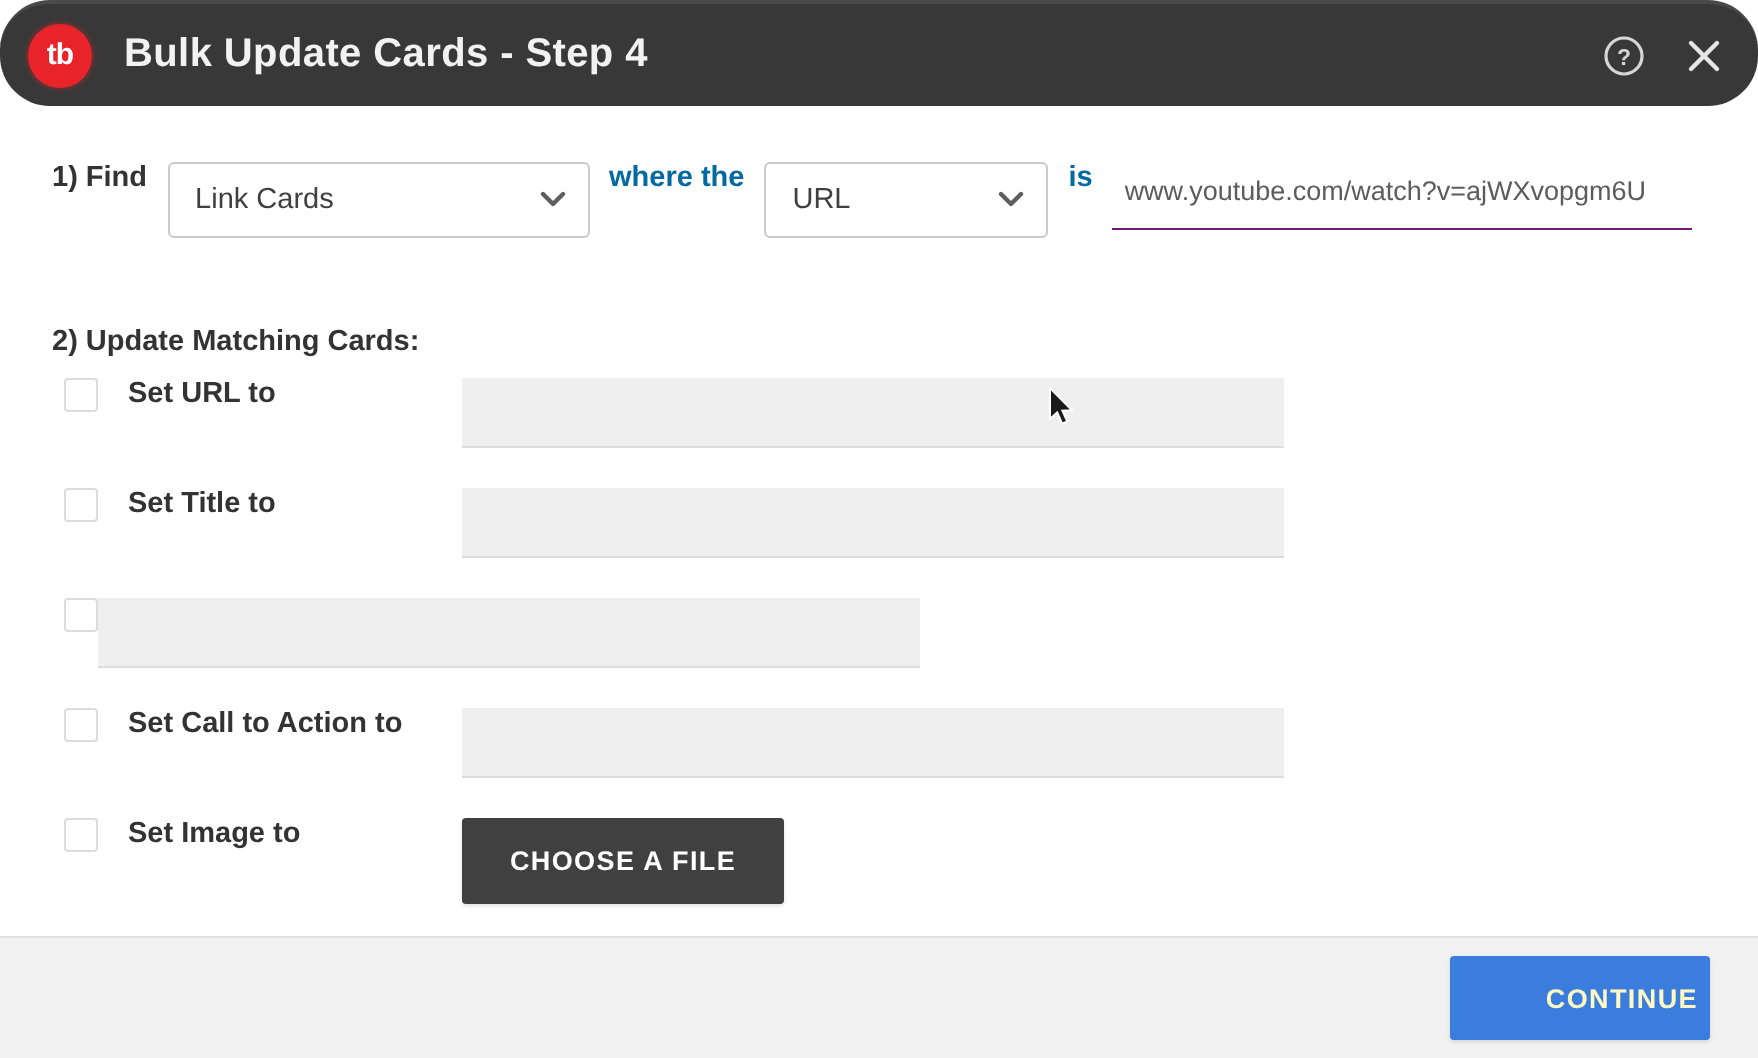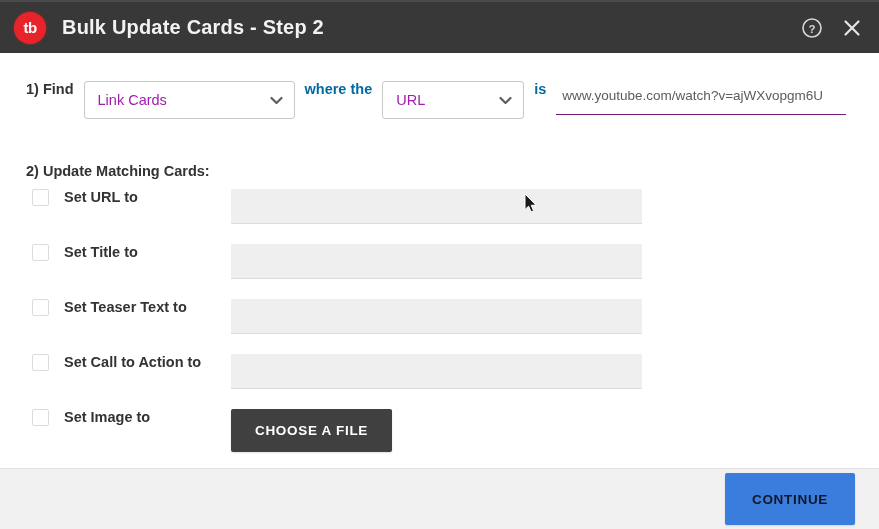--- a/index.html
+++ b/index.html
@@ -28,20 +28,21 @@
   
   .titlebar {
     position: relative;
     height: 53px;
     background: #383838;
     border-top: 2px solid #4a4a4a;
     display: flex;
     align-items: center;
     padding: 0 14px 0 14px;
     flex: 0 0 auto;
+    border-radius: 25px;
   }
   .logo {
     width: 32px;
     height: 32px;
     border-radius: 50%;
     background: #e8242a;
     display: flex;
     align-items: center;
     justify-content: center;
     flex: 0 0 auto;
@@ -114,21 +115,21 @@
     background: #ffffff;
     display: flex;
     align-items: center;
     padding: 0 30px 0 13px;
     cursor: pointer;
   }
   .select-box.wide { width: 211px; }
   .select-box.narrow { width: 142px; }
   .select-value {
     font-size: 14.5px;
-    color: #a21caf;
+    color: #404040;
     font-weight: normal;
     overflow: hidden;
     text-overflow: ellipsis;
     white-space: nowrap;
   }
   .caret {
     position: absolute;
     right: 11px;
     top: 50%;
     transform: translateY(-50%);
@@ -216,31 +217,32 @@
     height: 61px;
     background: #f1f1f1;
     border-top: 1px solid #e2e2e2;
     display: flex;
     align-items: center;
     justify-content: flex-end;
     padding-right: 24px;
   }
   .continue-button {
     width: 130px;
-    height: 52px;
+    height: 42px;
     background: #3b7ddd;
     border: none;
     border-radius: 2px;
-    color: #0f172a;
+    color: #fef9c3;
     font-family: "Liberation Sans", sans-serif;
     font-size: 13.5px;
     font-weight: bold;
     letter-spacing: 0.7px;
     cursor: pointer;
     box-shadow: 0 1px 2px rgba(0,0,0,0.12);
+    text-align: right;
   }
 
   
   .cursor {
     position: absolute;
     left: 524px;
     top: 140px;
     width: 14px;
     height: 21px;
     pointer-events: none;
@@ -249,21 +251,21 @@
 </style>
 </head>
 <body>
 
 <div class="dialog">
 
   <div class="titlebar">
     <div class="logo">
       <span class="logo-text">tb</span>
     </div>
-    <div class="title">Bulk Update Cards - Step 2</div>
+    <div class="title">Bulk Update Cards - Step 4</div>
     <div class="titlebar-actions">
       <div class="icon-btn">
         <svg width="22" height="22" viewBox="0 0 22 22">
           <circle cx="11" cy="11" r="9" fill="none" stroke="#d6d6d6" stroke-width="1.6"></circle>
           <text x="11" y="15.6" text-anchor="middle" font-family="Liberation Sans, sans-serif" font-size="11.5" font-weight="bold" fill="#d6d6d6">?</text>
         </svg>
       </div>
       <div class="icon-btn">
         <svg width="22" height="22" viewBox="0 0 22 22">
           <path d="M4.5 4.5 L17.5 17.5 M17.5 4.5 L4.5 17.5" stroke="#e6e6e6" stroke-width="2.2" stroke-linecap="round"></path>
@@ -313,21 +315,20 @@
       </div>
 
       <div class="field-row">
         <div class="checkbox"></div>
         <span class="row-label">Set Title to</span>
         <input class="text-input" type="text" value="" style="">
       </div>
 
       <div class="field-row">
         <div class="checkbox"></div>
-        <span class="row-label">Set Teaser Text to</span>
         <input class="text-input" type="text" value="" style="">
       </div>
 
       <div class="field-row">
         <div class="checkbox"></div>
         <span class="row-label">Set Call to Action to</span>
         <input class="text-input" type="text" value="" style="">
       </div>
 
       <div class="field-row">

